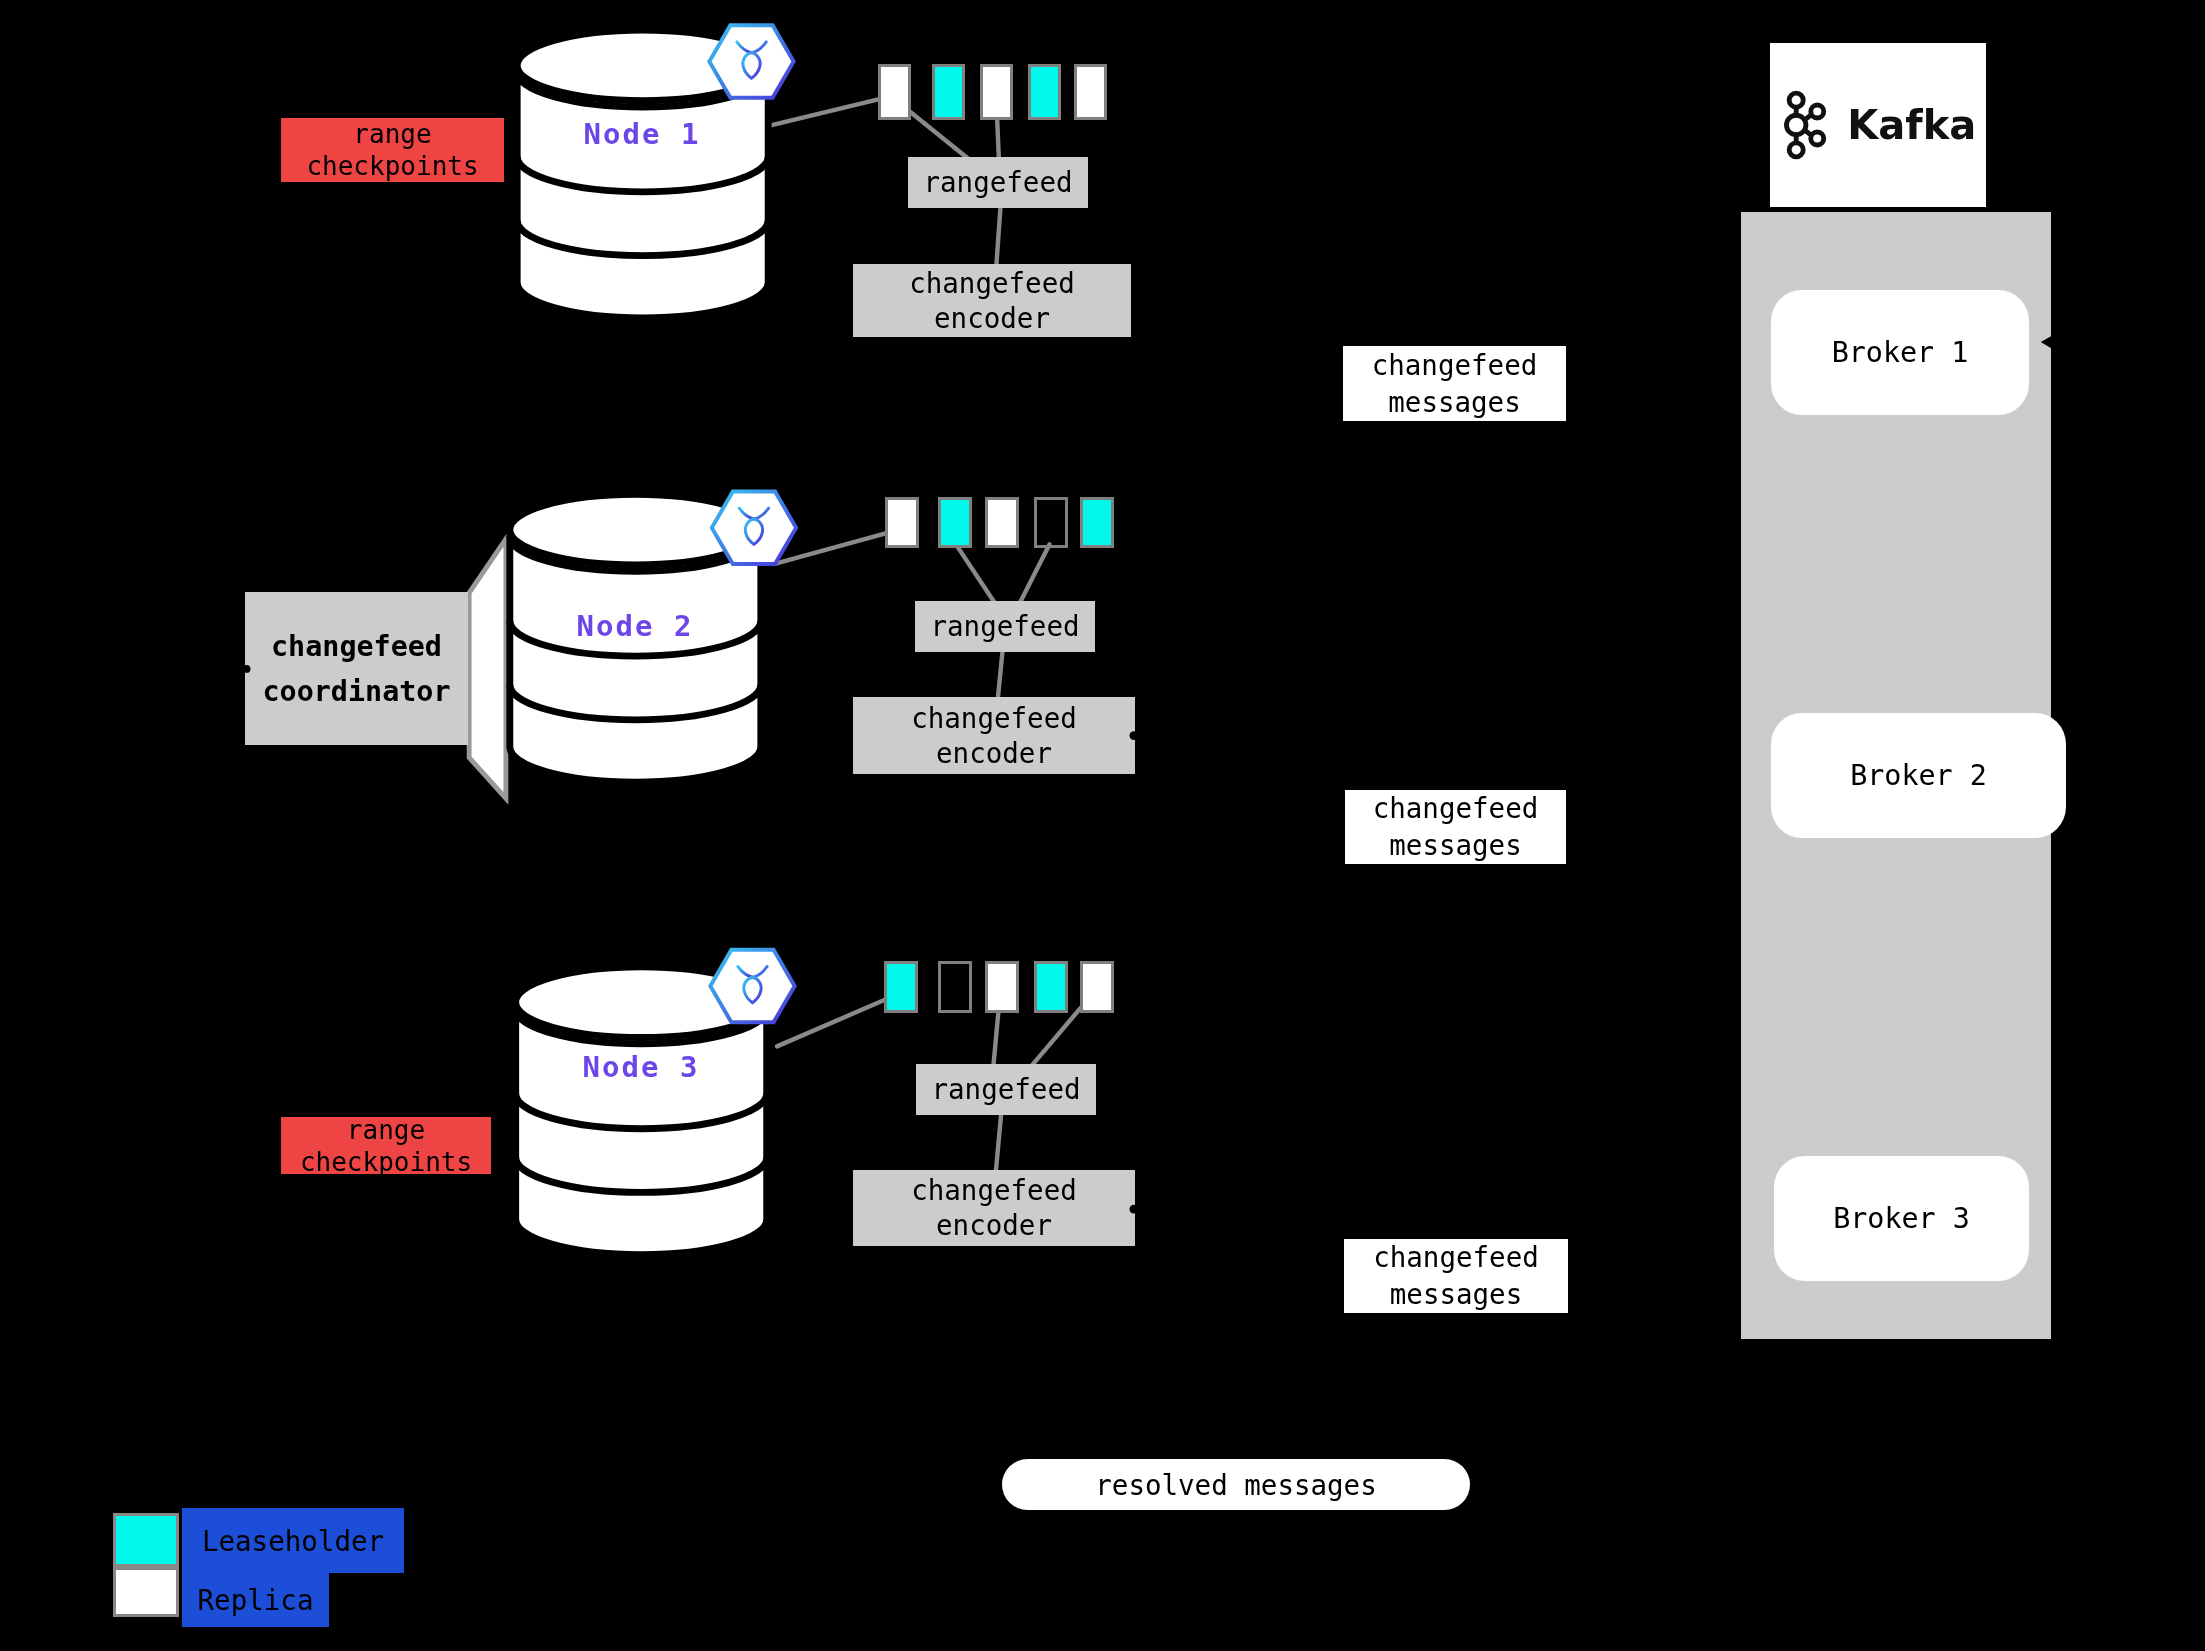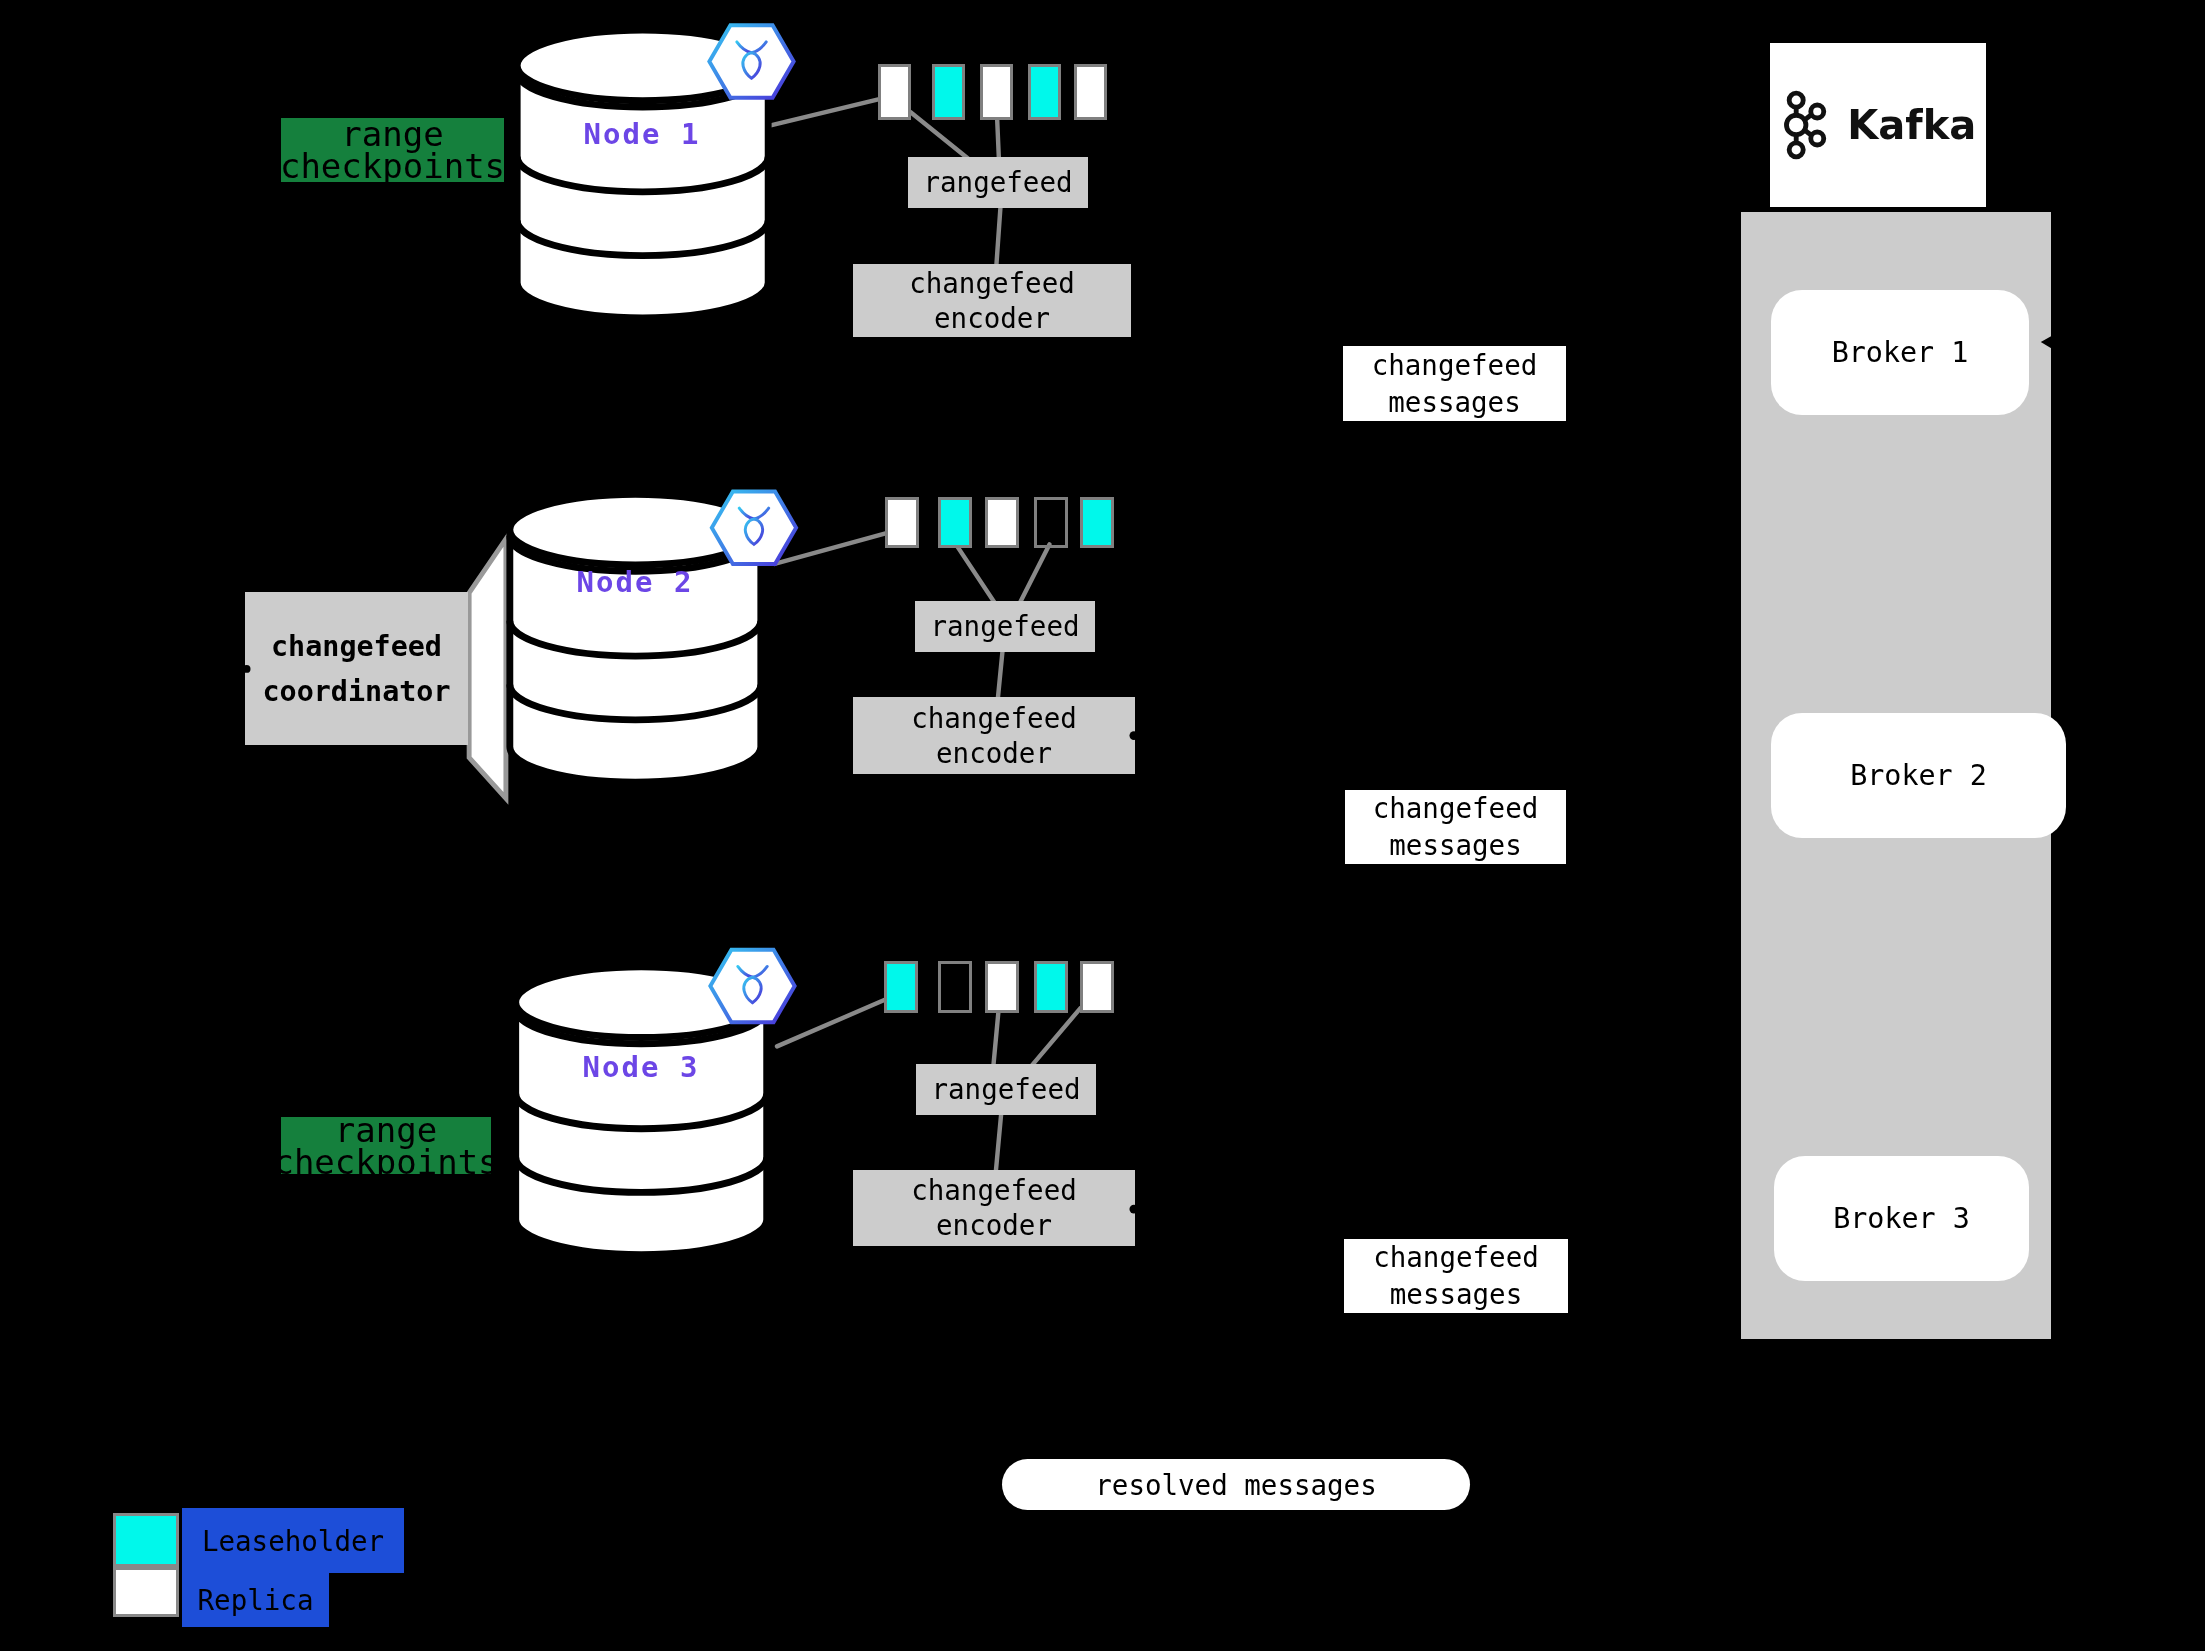--- a/index.html
+++ b/index.html
@@ -1,20 +1,20 @@
 <!DOCTYPE html>
 <html style="font-size:7.8px"><head>
 <meta charset="utf-8">
 <style>
   html,body{margin:0;padding:0;background:#000;}
   .stage{position:relative;width:2205px;height:1652px;background:#000;overflow:hidden;
          font-family:"DejaVu Sans Mono","Liberation Mono",monospace;}
   .layer{position:absolute;left:0;top:0;pointer-events:none;}
   .abs{position:absolute;box-sizing:border-box;display:flex;align-items:center;justify-content:center;text-align:center;}
-  .whitebox{background:#15803d;color:#000;font-size:34px;line-height:32px;overflow:hidden;z-index:2;}
+  .whitebox{background:#ef4444;color:#000;font-size:26px;line-height:32px;overflow:hidden;z-index:2;}
   .graybox{background:#ccc;color:#000;font-size:27.5px;line-height:35px;z-index:2;}
   .msgbox{background:#fff;color:#000;font-size:27.5px;line-height:37px;z-index:2;}
   .coord{background:#ccc;color:#000;font-size:28.4px;line-height:45px;font-weight:bold;z-index:2;}
   .pill{background:#fff;color:#000;font-size:27.5px;border-radius:27.5px;z-index:2;}
   .range{border:3.9px solid #808080;z-index:2;}
   .node-label{color:#6C46E6;font-weight:bold;font-size:29px;z-index:2;letter-spacing:2px;}
   .kafka-container{background:#ccc;z-index:2;}
   .broker{background:#fff;border-radius:31px;color:#000;font-size:28.4px;z-index:3;}
   .kafka-logo-box{background:#fff;z-index:2;gap:13.7px;}
   .kafka-word{font-family:"DejaVu Sans","Liberation Sans",sans-serif;font-weight:bold;font-size:40px;color:#111;}
@@ -97,21 +97,21 @@
       <g stroke="url(#crdb)" stroke-width="6" fill="none" stroke-linecap="round">
         <path d="M56,38 C66,52 76,58 86,60"></path>
           <path d="M116,38 C106,52 96,58 86,60"></path>
         <path d="M86,60 C73,63 66,75 69,88 C72,100 80,108 86,112 C92,108 100,100 103,88 C106,75 99,63 86,60 Z"></path>
         <path d="M86,60 L86,112"></path>
       </g>
     </g>
   </svg>
 
   <div class="abs node-label" style="left:513px;top:114px;width:258px;height:39px">Node 1</div>
-  <div class="abs node-label" style="left:506px;top:562px;width:258px;height:39px">Node 2</div>
+  <div class="abs node-label" style="left:506px;top:606px;width:258px;height:39px">Node 2</div>
   <div class="abs node-label" style="left:512px;top:1047px;width:258px;height:39px">Node 3</div>
 
   <div class="abs whitebox" style="left:281px;top:118px;width:223px;height:64px">range checkpoints</div>
   <div class="abs whitebox" style="left:281px;top:1117px;width:210px;height:57px">range checkpoints</div>
 
   <div class="abs coord" style="left:245px;top:592px;width:223px;height:153px">changefeed coordinator</div>
 
   <div class="abs range" style="left: 878px; top: 64px; width: 33px; height: 56px; background: rgb(255, 255, 255);"></div>
   <div class="abs range" style="left: 932px; top: 64px; width: 33px; height: 56px; background: rgb(0, 248, 235);"></div>
   <div class="abs range" style="left: 980px; top: 64px; width: 33px; height: 56px; background: rgb(255, 255, 255);"></div>

